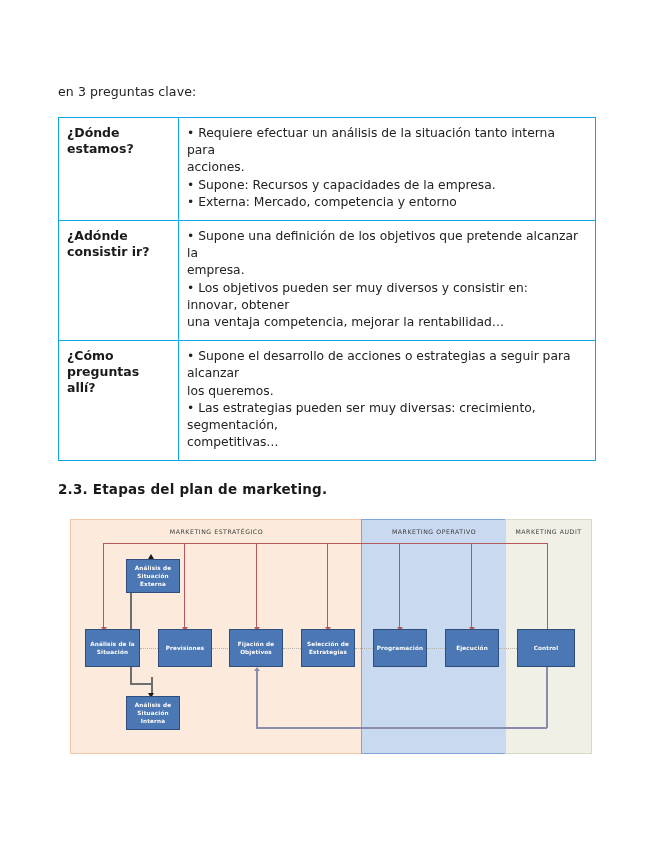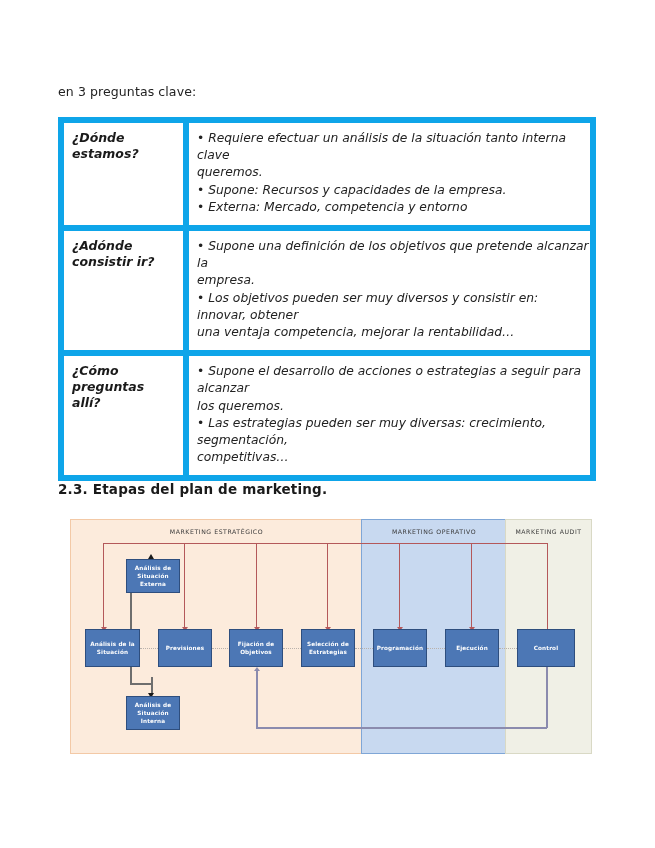--- a/index.html
+++ b/index.html
@@ -15,23 +15,22 @@
     position:absolute;left:58px;top:58px;
     font-size:12.5px;letter-spacing:.1px;color:#222;
   }
 
   
   .qtable{
     position:absolute;left:58px;top:91px;width:538px;
     border-collapse:collapse;table-layout:fixed;
   }
   .qtable td{
-    border:6px solid #0ea5e9;vertical-align:top;
+    border:1px solid #0ea5e9;vertical-align:top;
     padding:7px 8px 9px 8px;
-    font-style:italic;
   }
   .qtable td.qcol{width:103px;font-weight:bold;font-size:12.5px;line-height:16px;}
   .qtable td.acol{font-size:12.3px;line-height:17.2px;color:#222;}
   .acol .ln{white-space:nowrap;}
 
   
   .section-h{
     position:absolute;left:58px;top:455px;
     font-size:13.5px;font-weight:bold;letter-spacing:.2px;
   }
@@ -76,22 +75,22 @@
 <div class="page">
 
   <div class="intro">en 3 preguntas clave:</div>
 
   <table class="qtable">
     <tbody>
       <tr>
         <td class="qcol">¿Dónde estamos?</td>
         <td class="acol">
           <div class="ln">• Requiere efectuar un análisis de la situación tanto interna</div>
-          <div class="ln">clave</div>
-          <div class="ln">queremos.</div>
+          <div class="ln">para</div>
+          <div class="ln">acciones.</div>
           <div class="ln">• Supone: Recursos y capacidades de la empresa.</div>
           <div class="ln">• Externa: Mercado, competencia y entorno</div>
         </td>
       </tr>
       <tr>
         <td class="qcol">¿Adónde consistir ir?</td>
         <td class="acol">
           <div class="ln">• Supone una definición de los objetivos que pretende alcanzar</div>
           <div class="ln">la</div>
           <div class="ln">empresa.</div>

